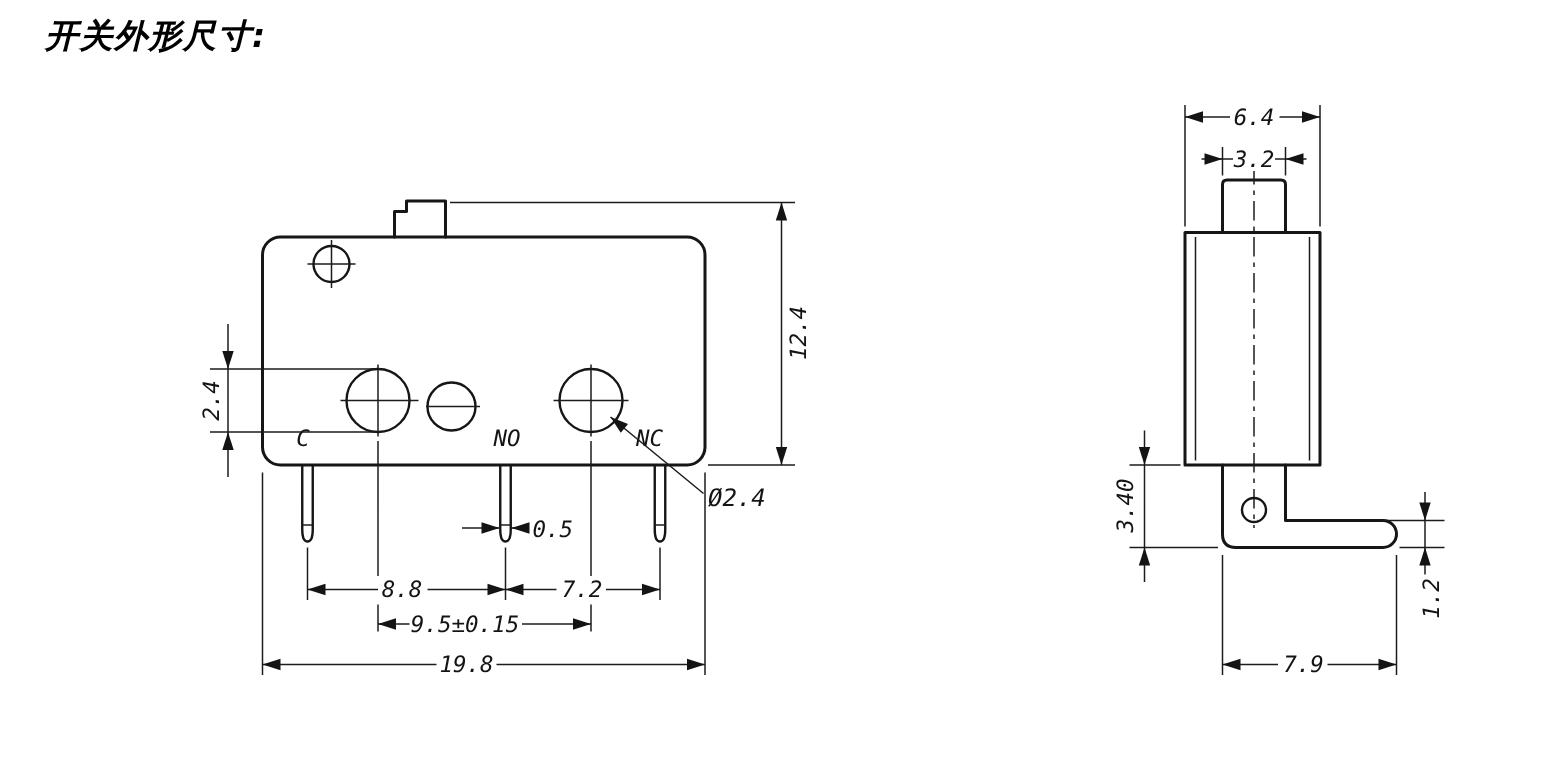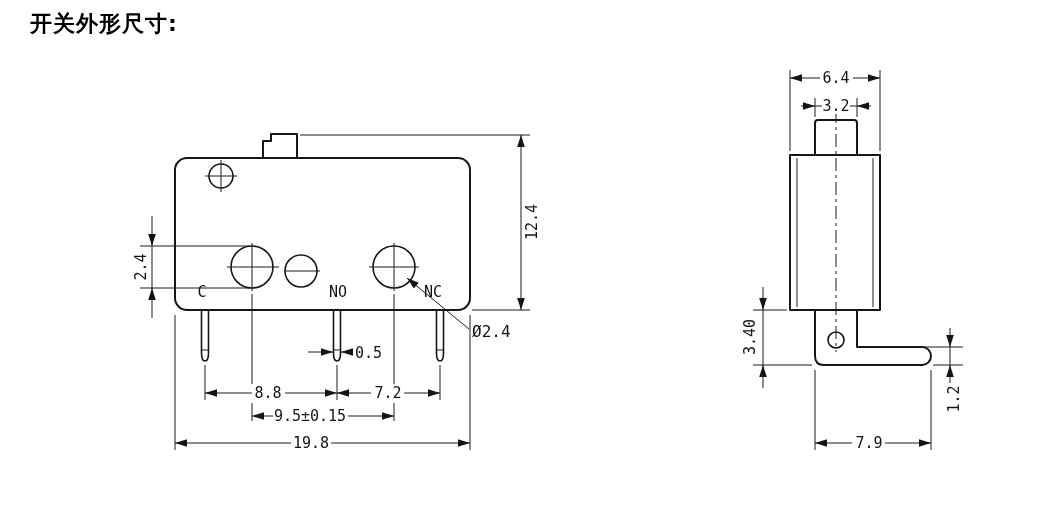--- a/index.html
+++ b/index.html
@@ -1,16 +1,16 @@
 <!DOCTYPE html>
 <html><head>
 <meta charset="utf-8">
 <style>
   html,body{margin:0;padding:0;background:#ffffff;}
-  .page{position:relative;width:1042px;height:507px;background:#ffffff;overflow:hidden;}
+  .page{position:relative;width:1042px;height:507px;background:#ffffff;overflow:hidden;font-style:italic;}
   svg text{font-family:"DejaVu Sans Mono","Liberation Mono",monospace;font-size:15px;fill:#141414;}
   svg text.title{font-family:"DejaVu Sans","Liberation Sans",sans-serif;font-size:22px;font-weight:bold;fill:#000000;letter-spacing:1px;}
   svg text.callout{font-size:16px;}
   .outline{fill:none;stroke:#161616;stroke-width:2;stroke-linejoin:round;stroke-linecap:round;}
   .mid{fill:none;stroke:#161616;stroke-width:1.6;}
   .thin{fill:none;stroke:#1c1c1c;stroke-width:1;}
   .center{stroke-dasharray:13 4 3 4;}
   .bg{fill:#ffffff;stroke:none;}
 </style>
 </head>

